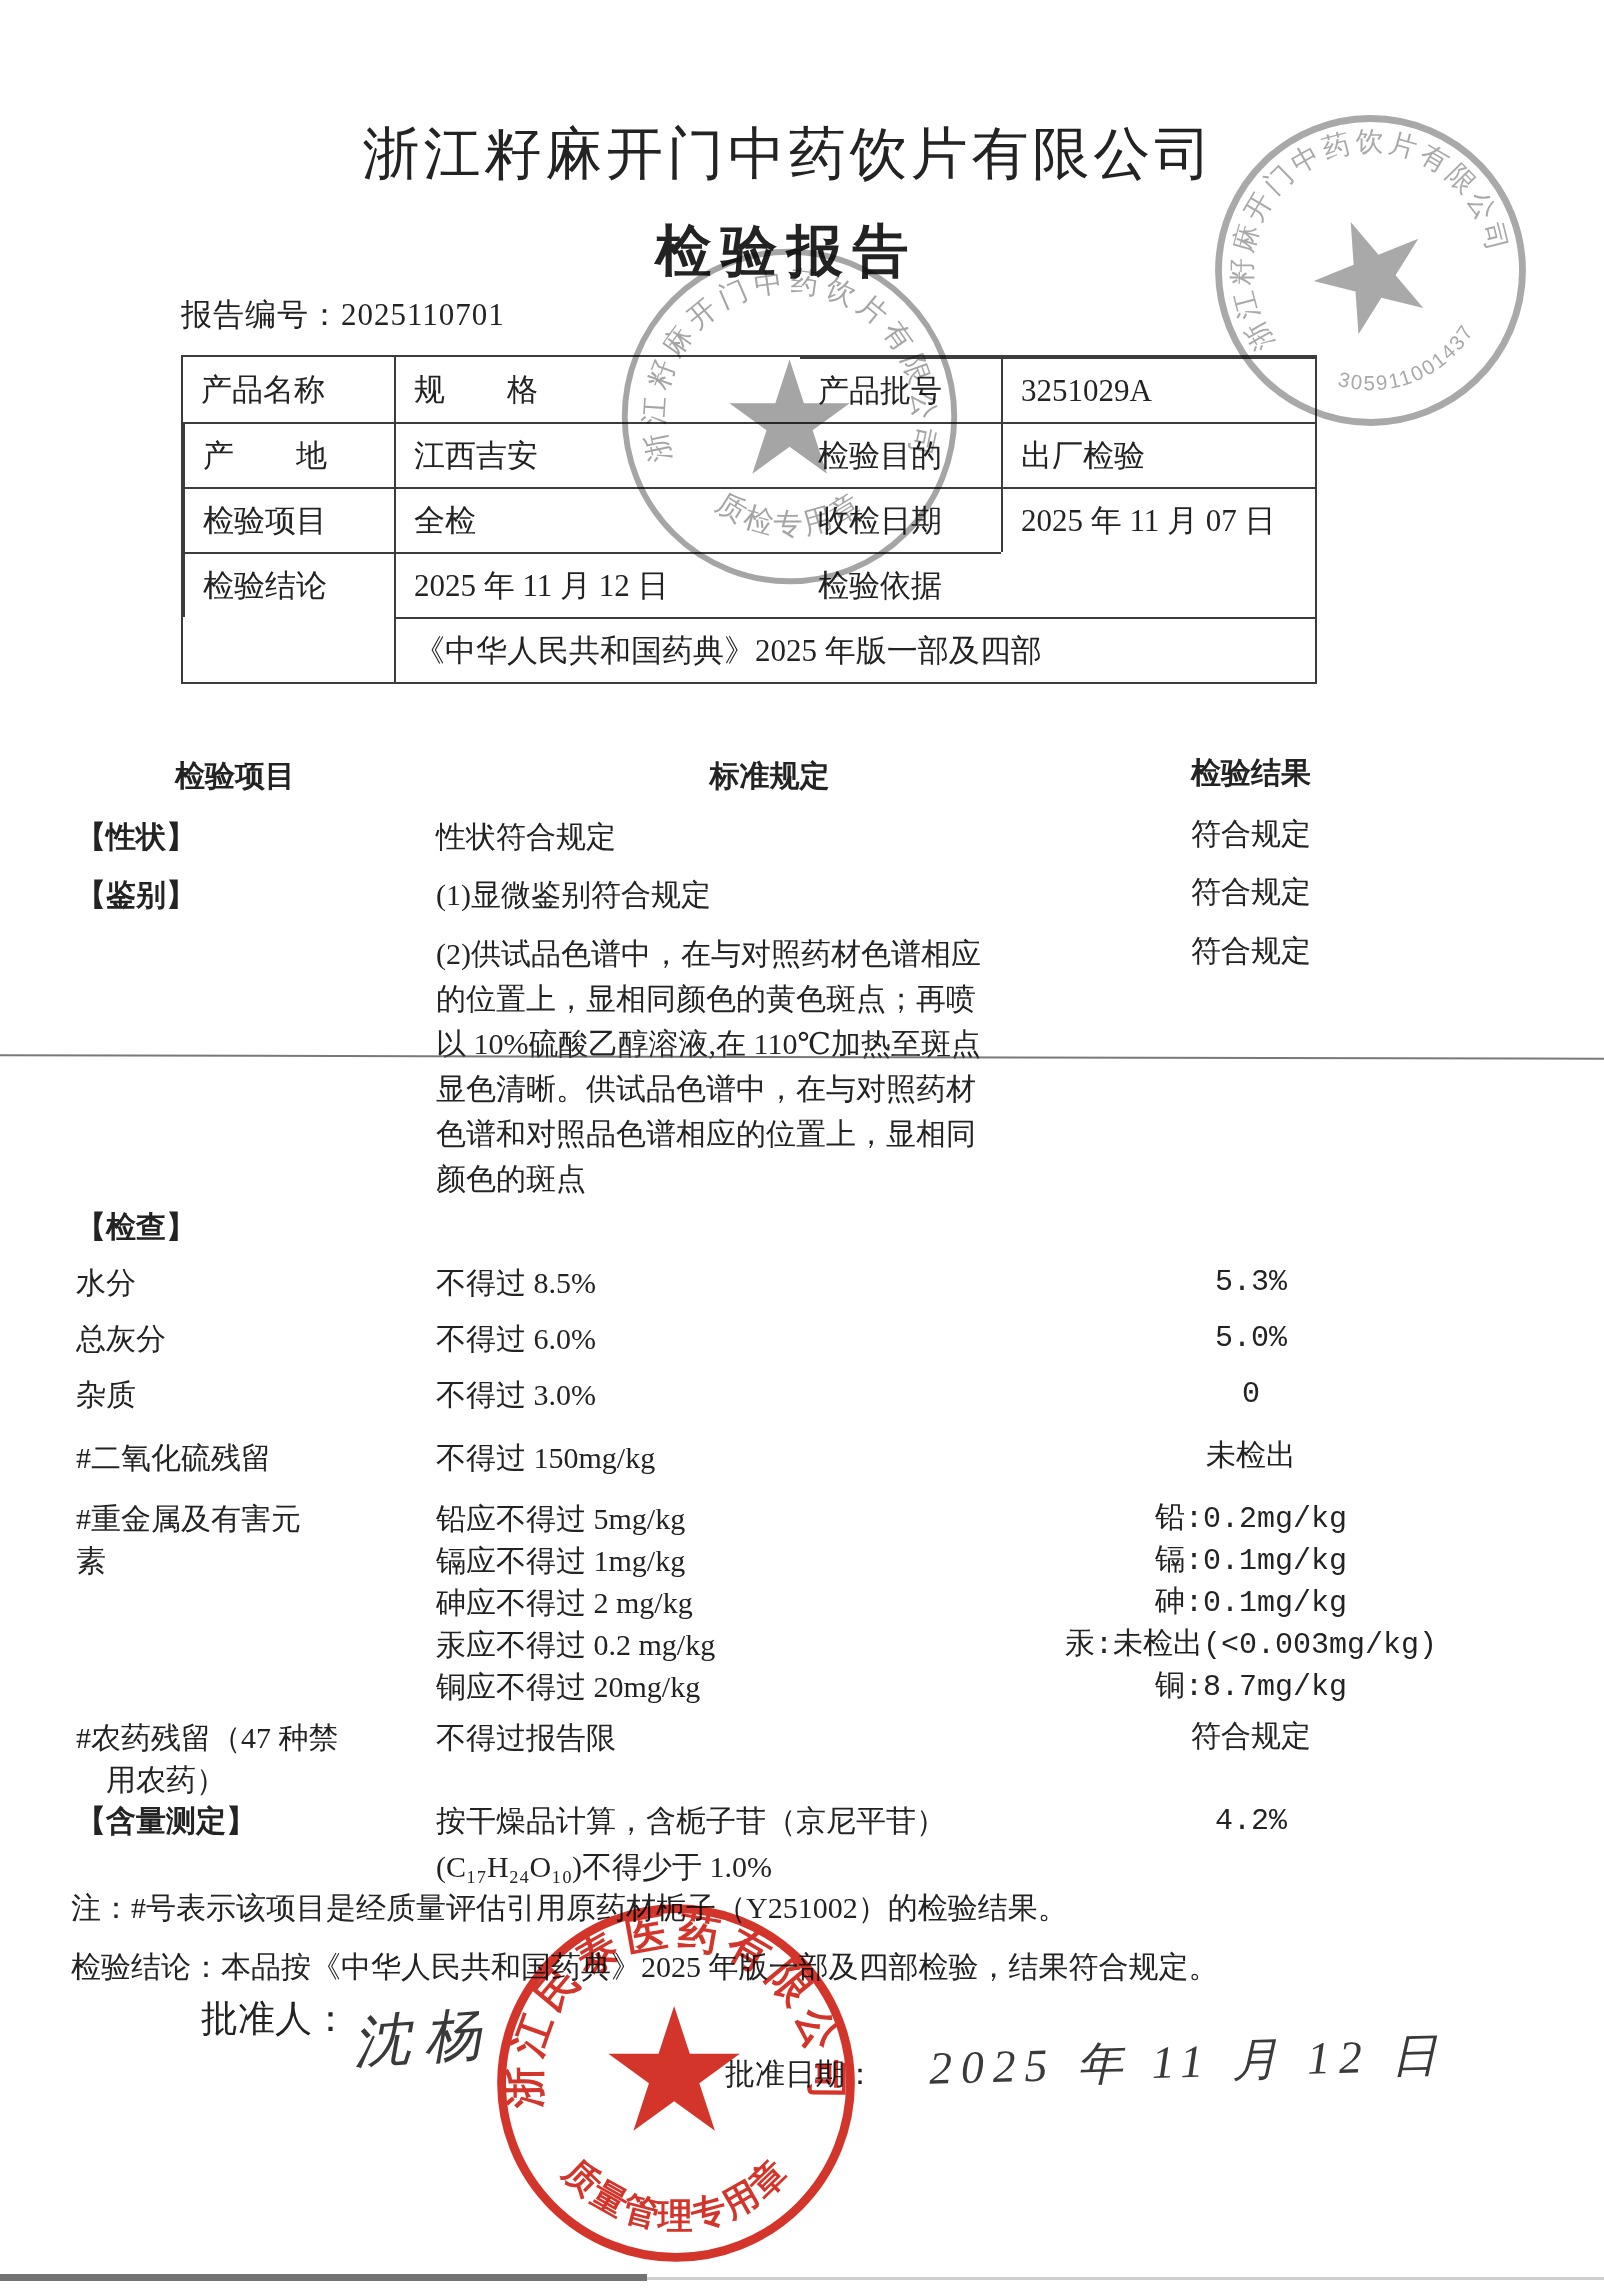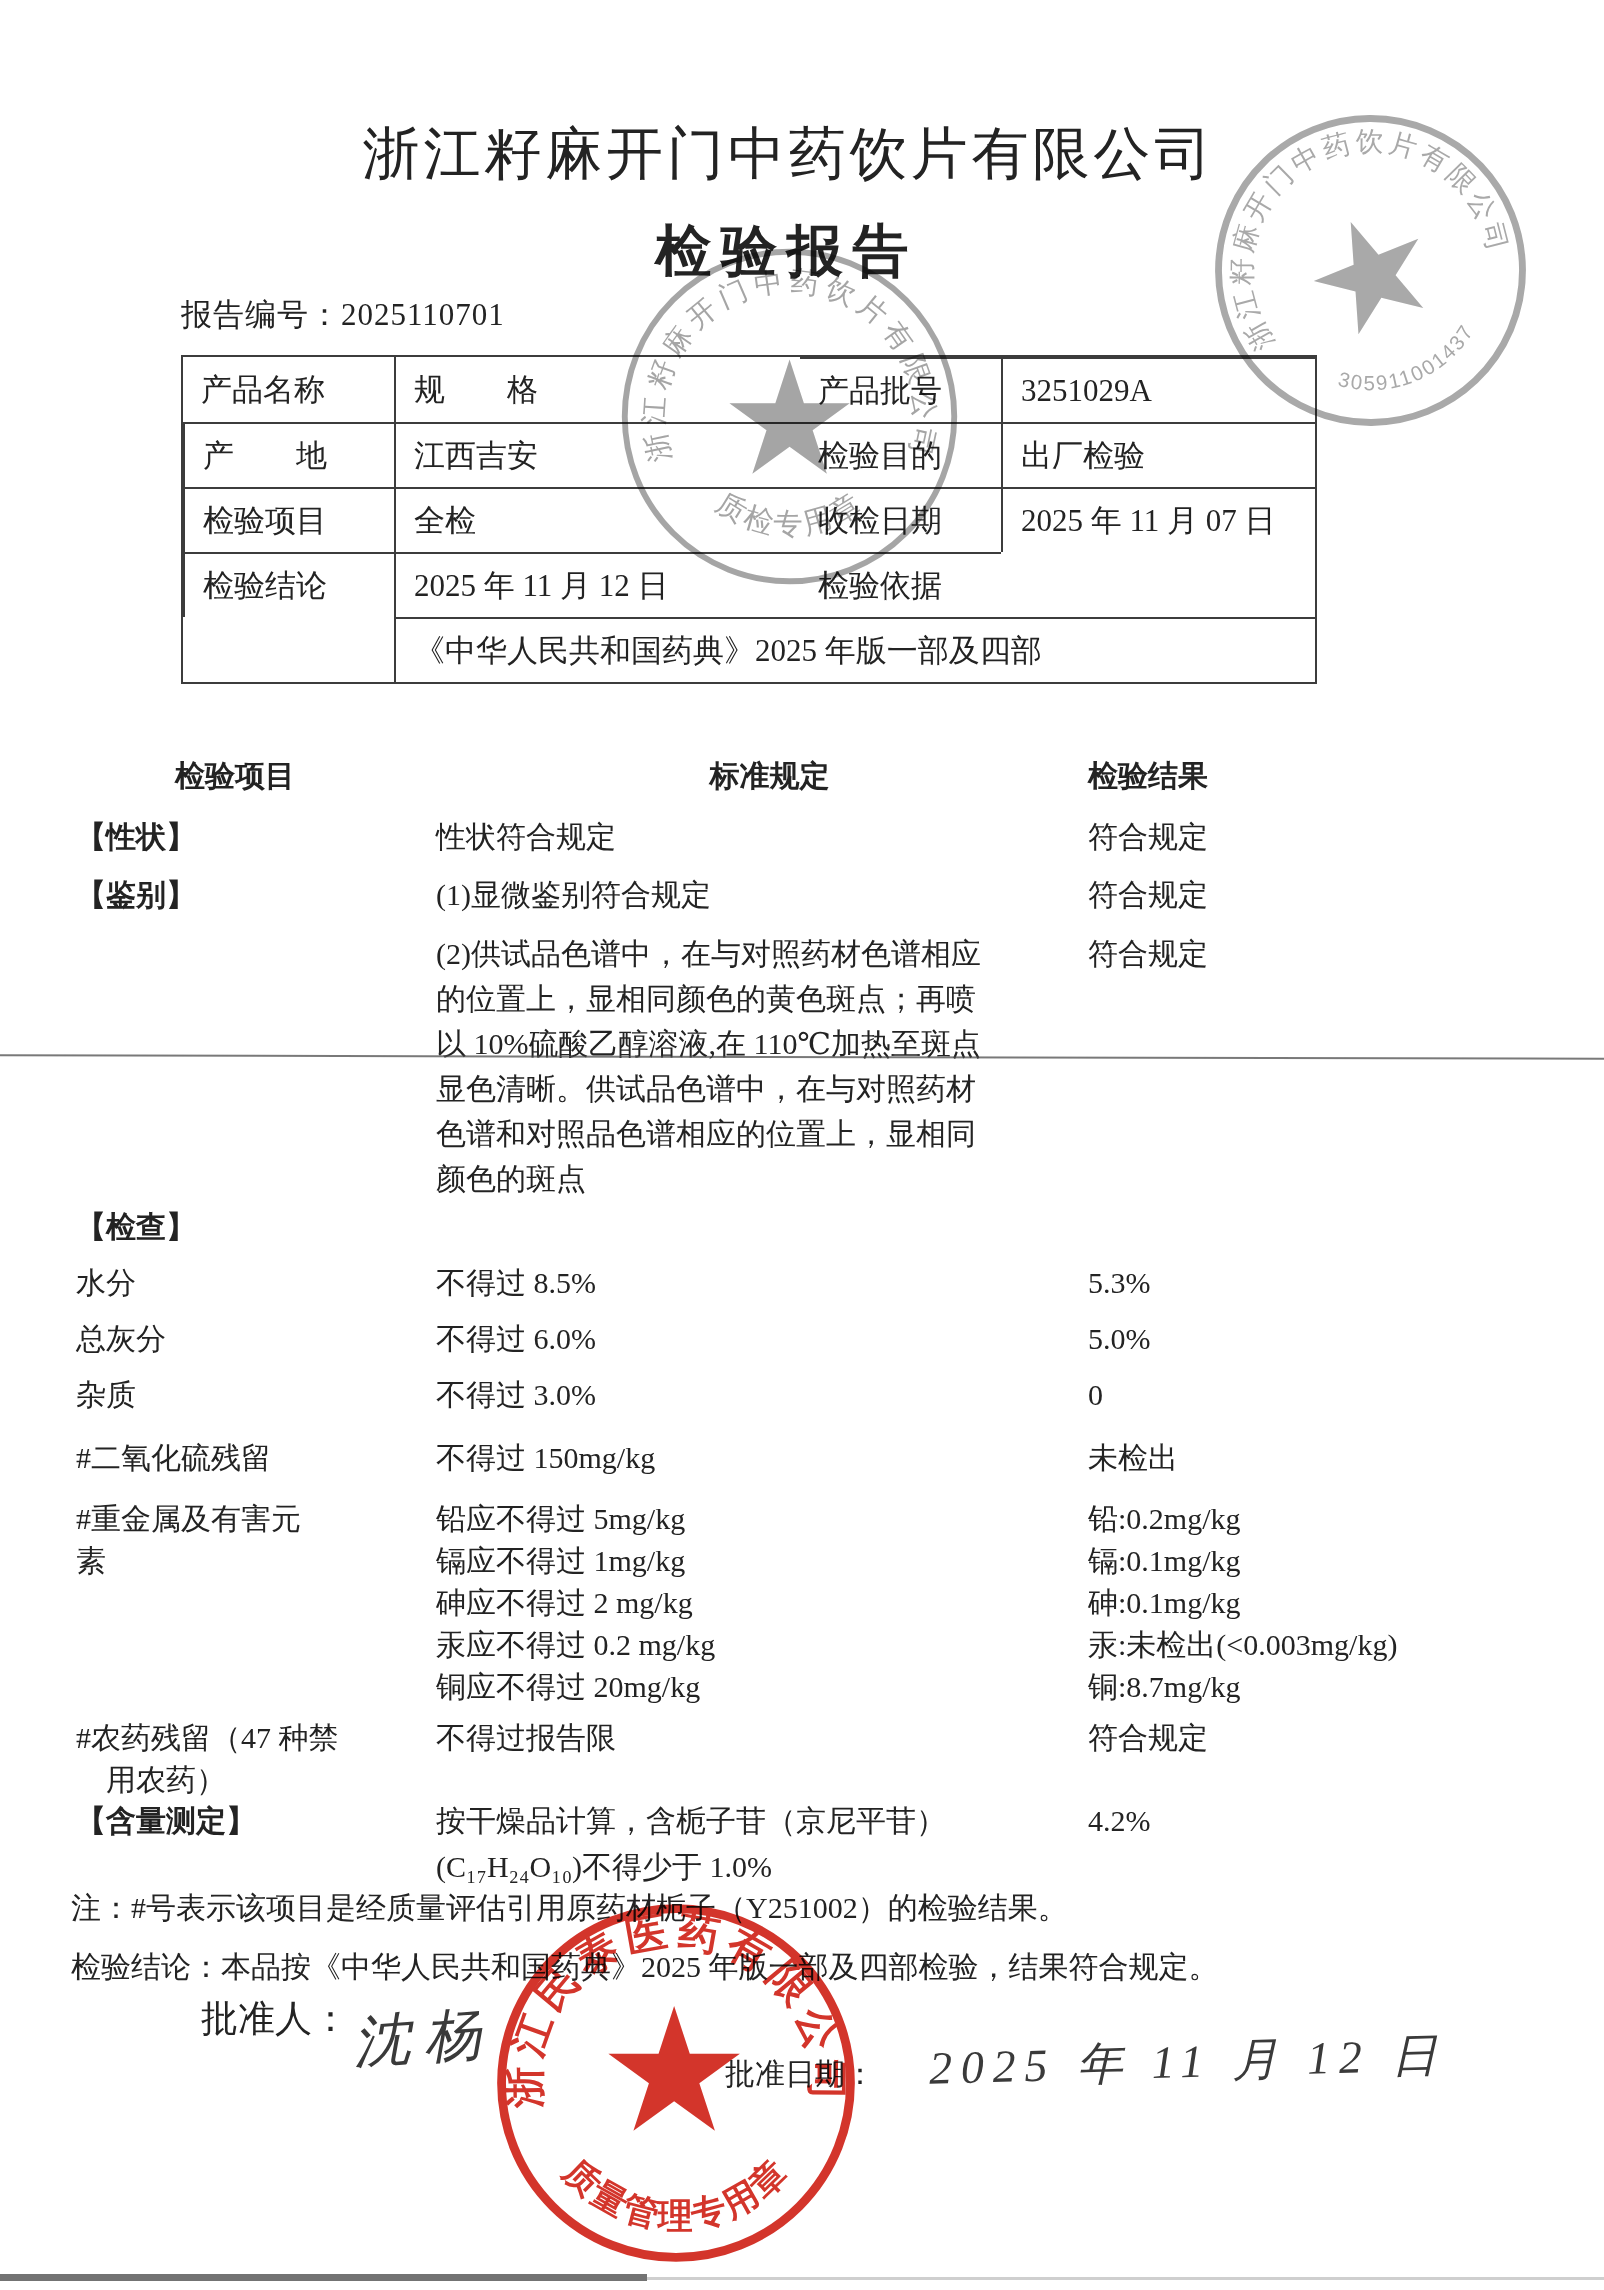--- a/index.html
+++ b/index.html
@@ -22,21 +22,21 @@
     grid-auto-rows:65px;font-size:31px;}
   .cell{border-top:2px solid #3c3c3c;border-left:2px solid #3c3c3c;
     display:flex;align-items:center;padding-left:18px;box-sizing:border-box;
     white-space:nowrap;overflow:visible;}
   .cell.r1{border-top:none;}
   .cell.c1{border-left:none;}
   .cell.merge{grid-column:2 / 5;}
   
   .col-item{position:absolute;left:76px;width:318px;}
   .col-std{position:absolute;left:436px;width:667px;white-space:pre-line;}
-  .col-res{position:absolute;left:1088px;width:406px;white-space:pre-line;}
+  .col-res{position:absolute;left:1048px;width:406px;text-align:center;white-space:pre-line;font-family:Liberation Mono, monospace;}
   .rrow{position:absolute;left:0;width:1605px;font-size:30px;line-height:45px;}
   .hdr{font-family:"Liberation Sans","DejaVu Sans",sans-serif;font-weight:700;font-size:30px;}
   .hdr .col-item{text-align:center;}
   .hdr .col-std{text-align:center;}
   .bitem{font-weight:600;}
   .lh43{line-height:42px;}
   .lh47{line-height:46px;}
   .note-line{left:71px;width:1470px;font-size:30px;}
   
   .approver-label{top:1994px;left:201px;font-size:37px;text-align:center;}

